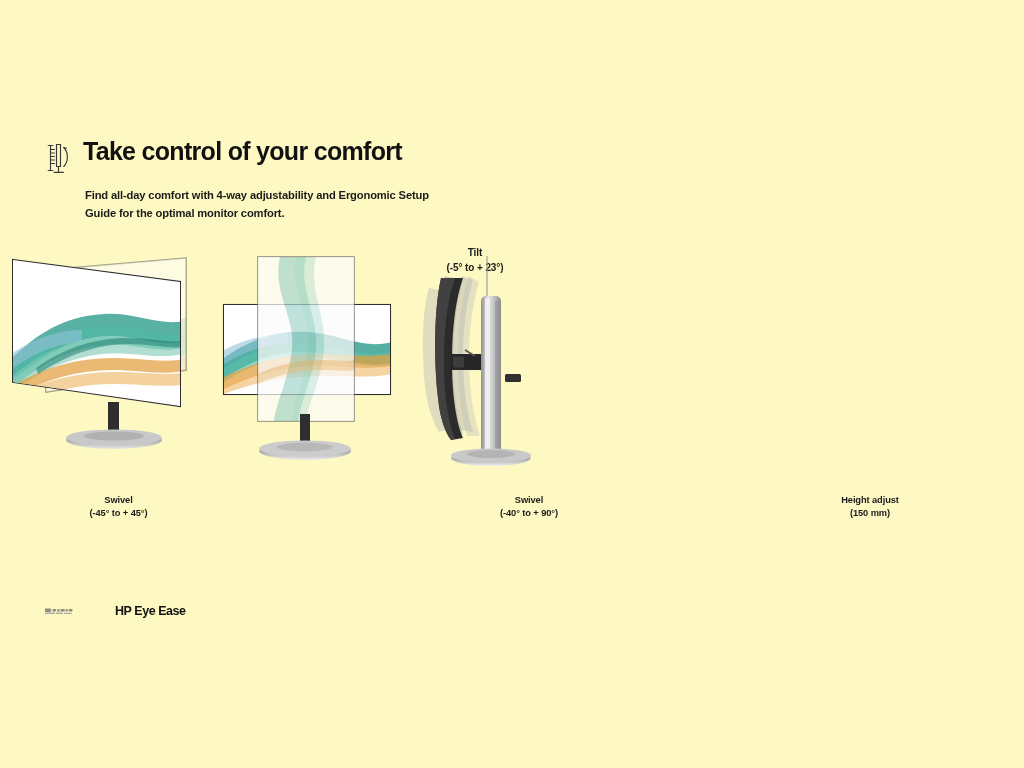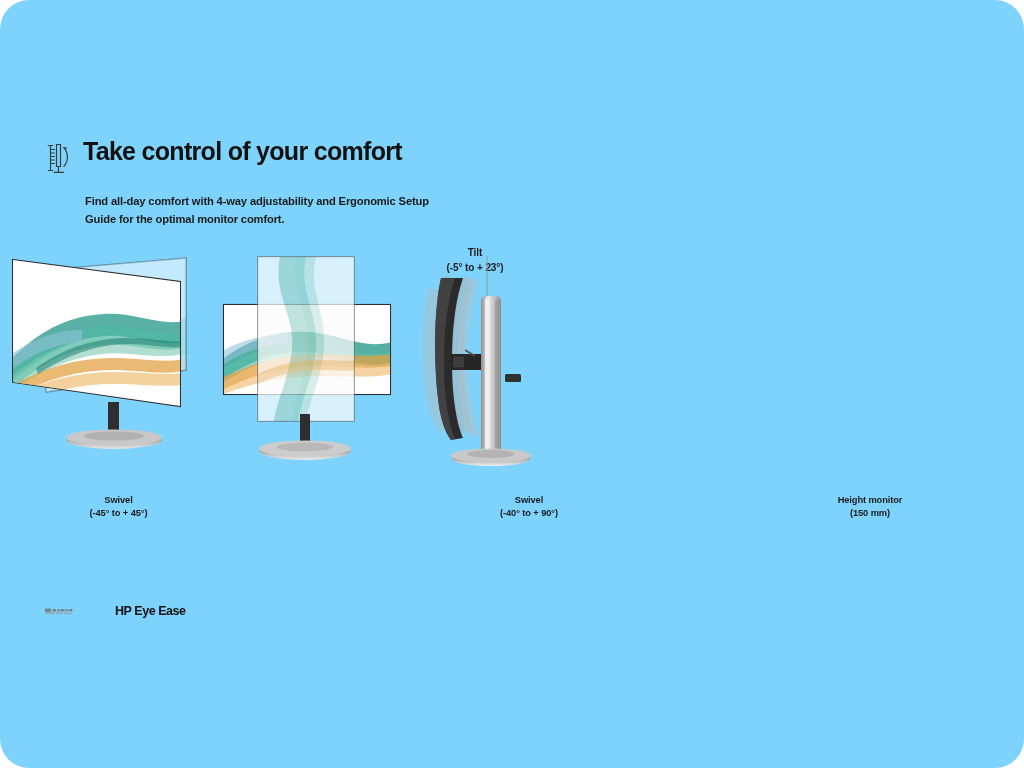--- a/index.html
+++ b/index.html
@@ -12,22 +12,21 @@
     width: 1024px;
     height: 768px;
     overflow: hidden;
     font-family: "Liberation Sans", sans-serif;
     color: #1a1a1a;
     position: relative;
   }
   .slide {
     position: absolute;
     inset: 0;
-    background: #7dd3fc;
-    border-radius: 29px;
+    background: #fef9c3;
   }
 
   
   .header {
     position: absolute;
     left: 44px;
     top: 138px;
     width: 520px;
   }
   .header-row {
@@ -44,21 +43,21 @@
   .title {
     font-size: 25px;
     font-weight: 700;
     letter-spacing: -0.7px;
     line-height: 1.08;
     color: #111111;
     margin: 0;
     white-space: nowrap;
   }
   .subtitle {
-    margin: 16px 0 0 41px;
+    margin: 10px 0 0 41px;
     font-size: 11.2px;
     font-weight: 700;
     line-height: 1.62;
     letter-spacing: -0.15px;
     color: #1b1b1b;
     max-width: 410px;
   }
   .subtitle span { display: block; }
 
   
@@ -337,21 +336,21 @@
             <rect x="100" y="54" width="4" height="152" rx="2" fill="#909090" opacity="0.55"></rect>
 
             <rect x="110" y="128" width="16" height="8" rx="1.5" fill="#303030"></rect>
 
             <ellipse cx="96" cy="212" rx="40" ry="8" fill="url(#baseGrad3)"></ellipse>
             <ellipse cx="96" cy="209.5" rx="40" ry="7" fill="#c9c9c9"></ellipse>
             <ellipse cx="96" cy="208" rx="24" ry="4" fill="#a0a0a0" opacity="0.5"></ellipse>
           </svg>
         </div>
       <div class="fig-caption height-caption">
-        <span>Height monitor</span>
+        <span>Height adjust</span>
         <span class="cap-sub">(150 mm)</span>
       </div>
     </div>
 
   </div>
 
   <div class="footer">
     <span class="footer-mark">
       <svg viewBox="0 0 30 16" width="30" height="16" aria-hidden="true">
         <g fill="#6f6f6f">

